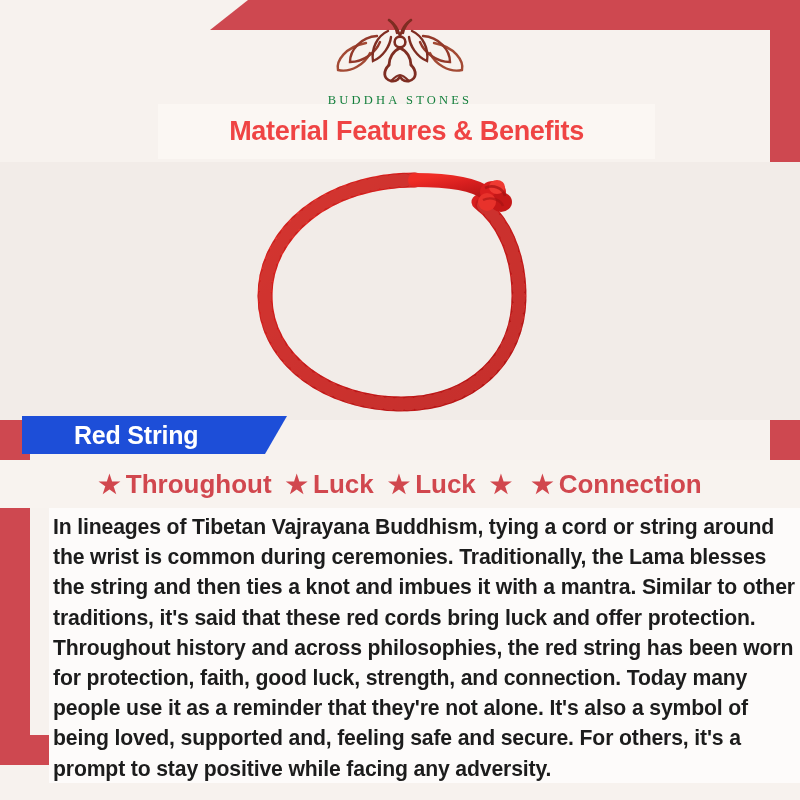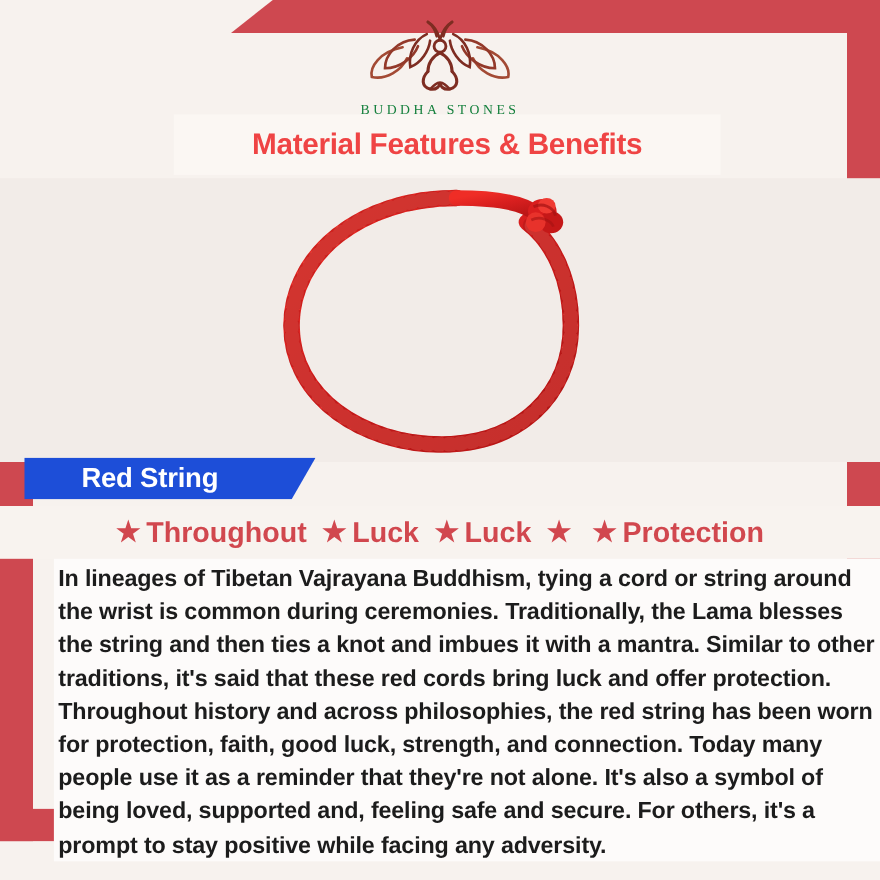--- a/index.html
+++ b/index.html
@@ -201,21 +201,21 @@
     </span>
     <span class="feature">
       <span class="star">★</span>
       <span>Luck</span>
     </span>
     <span class="feature">
       <span class="star">★</span>
     </span>
     <span class="feature">
       <span class="star">★</span>
-      <span>Protection</span>
+      <span>Connection</span>
     </span>
   </div>
 
   <div class="body-panel">
     <p class="body-text">In lineages of Tibetan Vajrayana Buddhism, tying a cord or string around the wrist is common during ceremonies. Traditionally, the Lama blesses the string and then ties a knot and imbues it with a mantra. Similar to other traditions, it's said that these red cords bring luck and offer protection. Throughout history and across philosophies, the red string has been worn for protection, faith, good luck, strength, and connection. Today many people use it as a reminder that they're not alone. It's also a symbol of being loved, supported and, feeling safe and secure. For others, it's a prompt to stay positive while facing any adversity.</p>
   </div>
 
 </div>
 
 </body></html>

